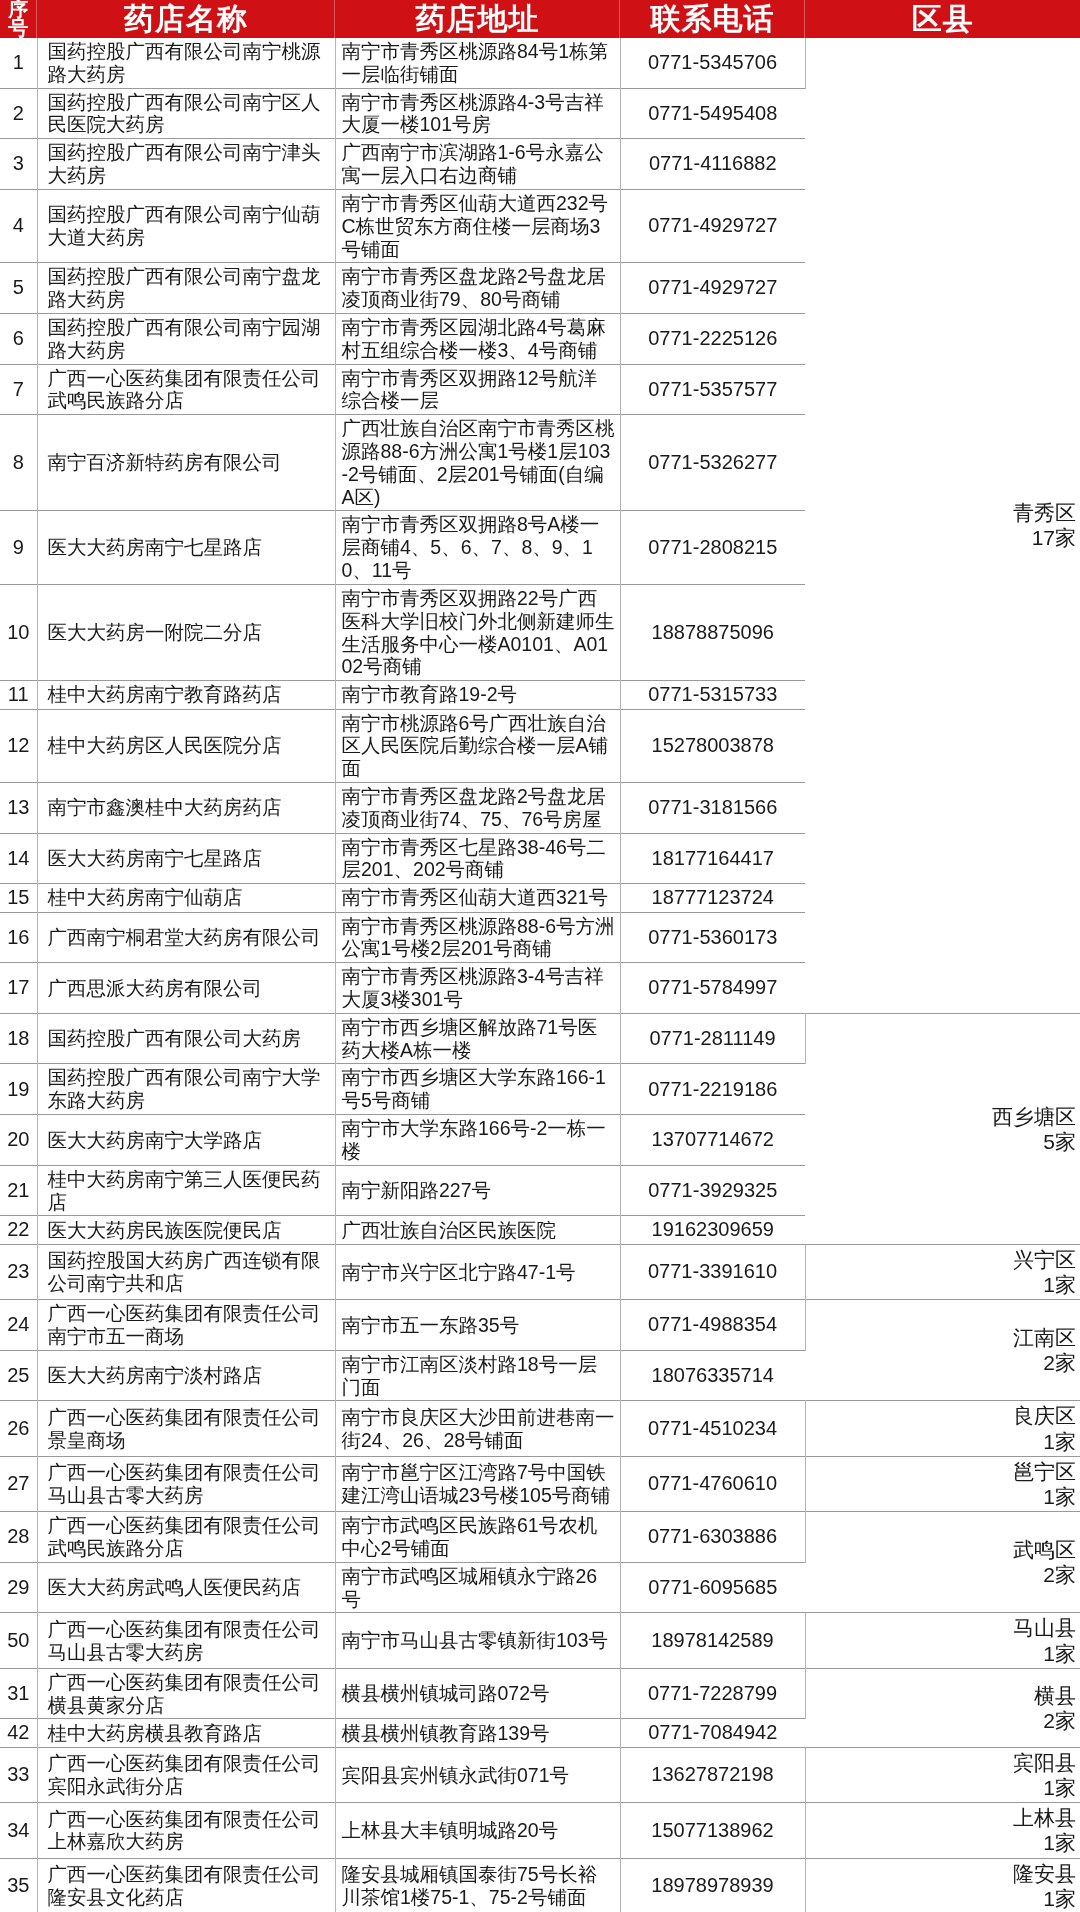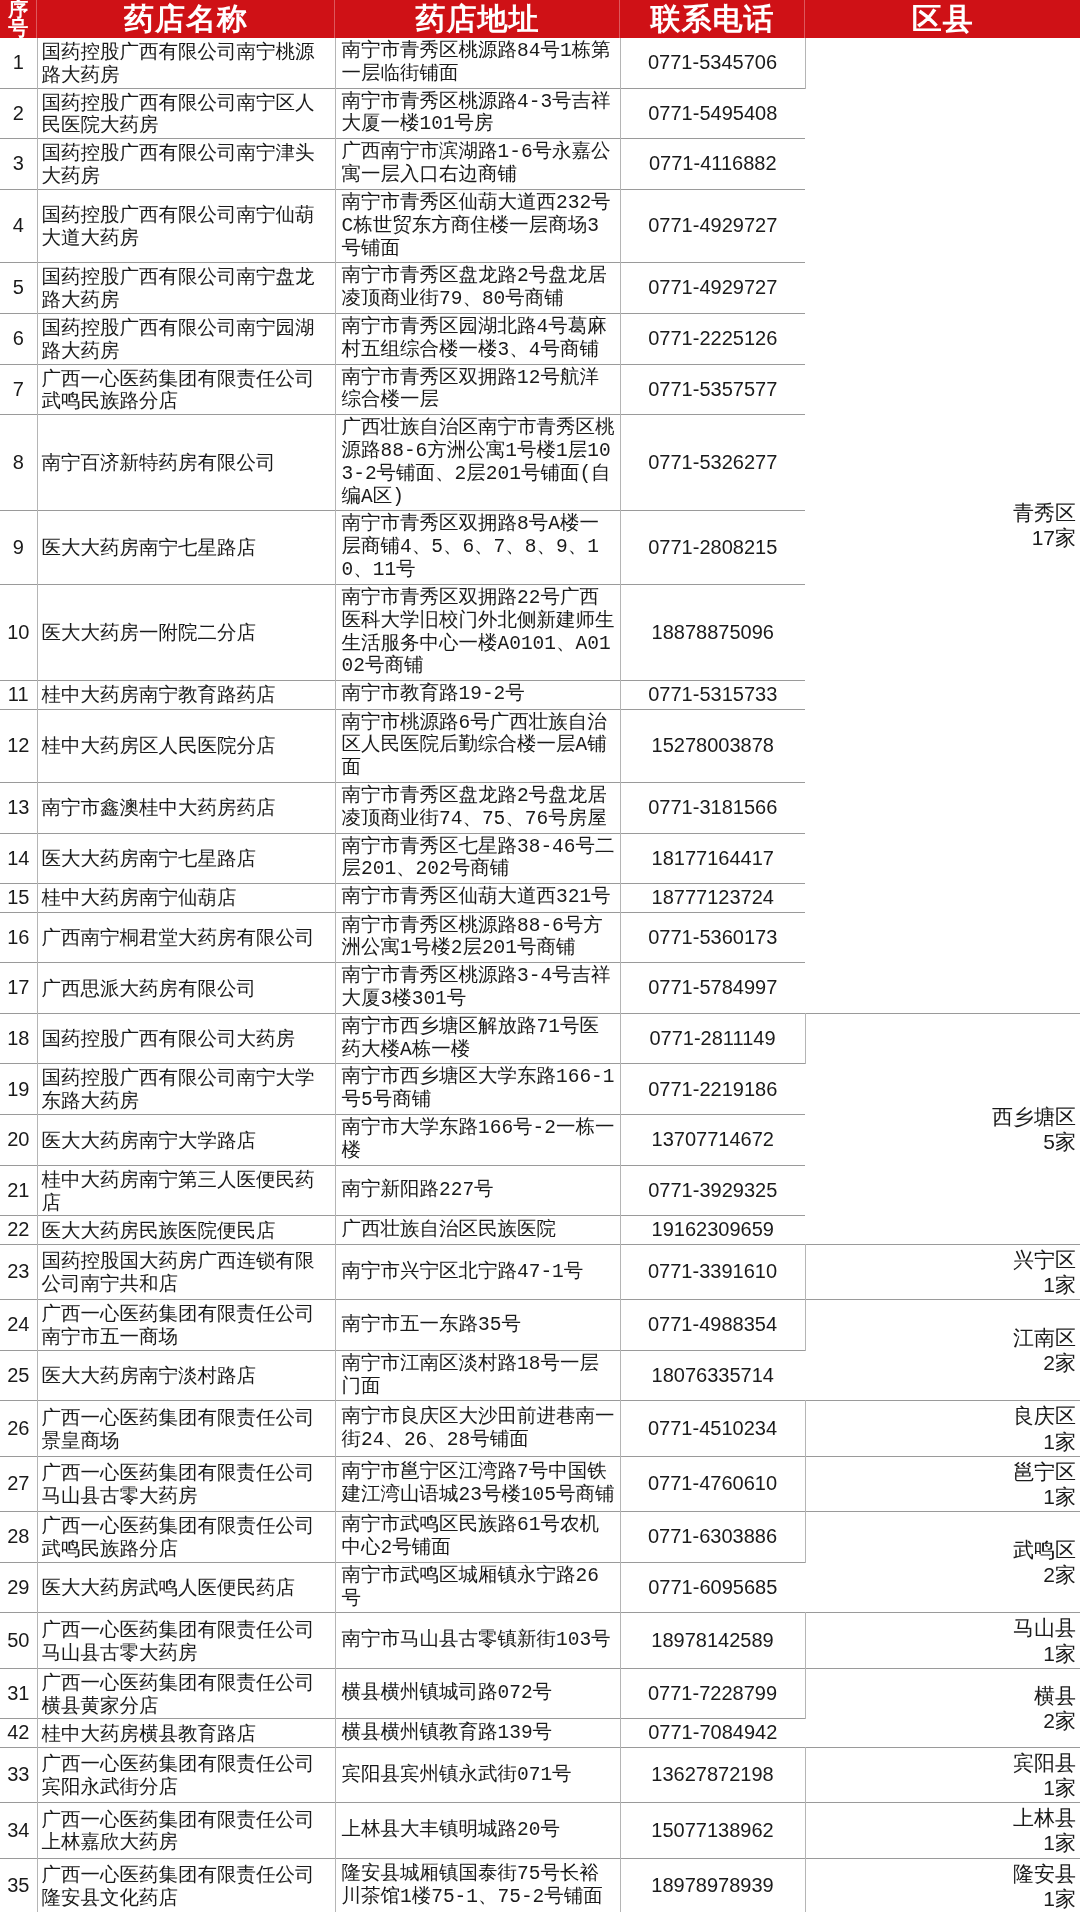--- a/index.html
+++ b/index.html
@@ -52,22 +52,22 @@
     line-height:1.17;
     background:#ffffff;
     word-break:break-all;
   }
   tbody tr td:last-child{border-right:none;}
   tbody td.idx{
     text-align:center;
     font-size:20px;
     padding:2px 0;
   }
-  tbody td.name{text-align:left;padding-left:4px;}
-  tbody td.addr{text-align:left;padding-left:6px;font-family:Liberation Mono, monospace;}
+  tbody td.name{text-align:left;padding-left:10px;}
+  tbody td.addr{text-align:left;padding-left:6px;}
   tbody td.tel{
     text-align:center;
     font-size:20px;
     letter-spacing:0px;
     margin-left:28px;
   }
   tbody td.dist{
     text-align:center;
     font-size:21px;
     line-height:1.2;

